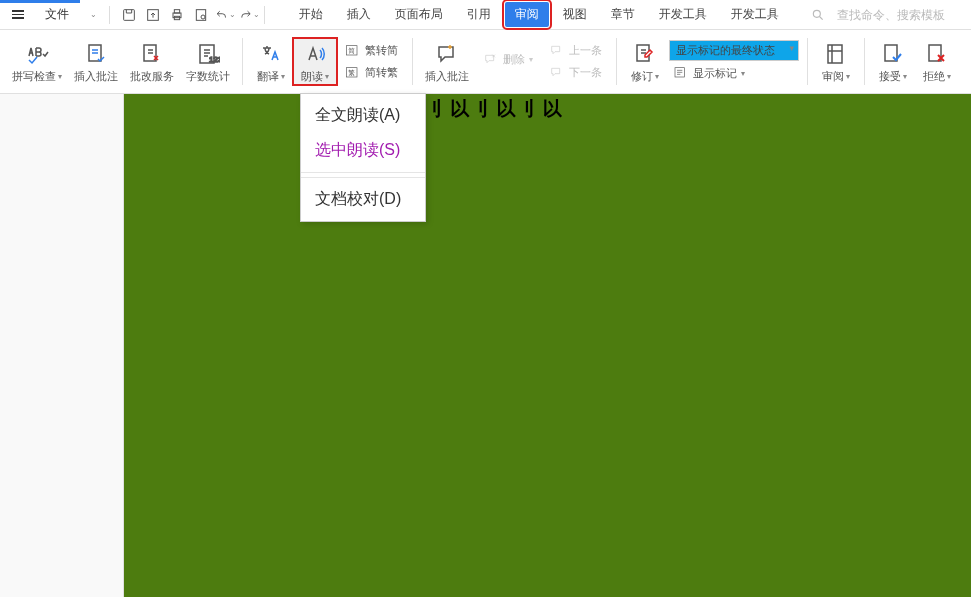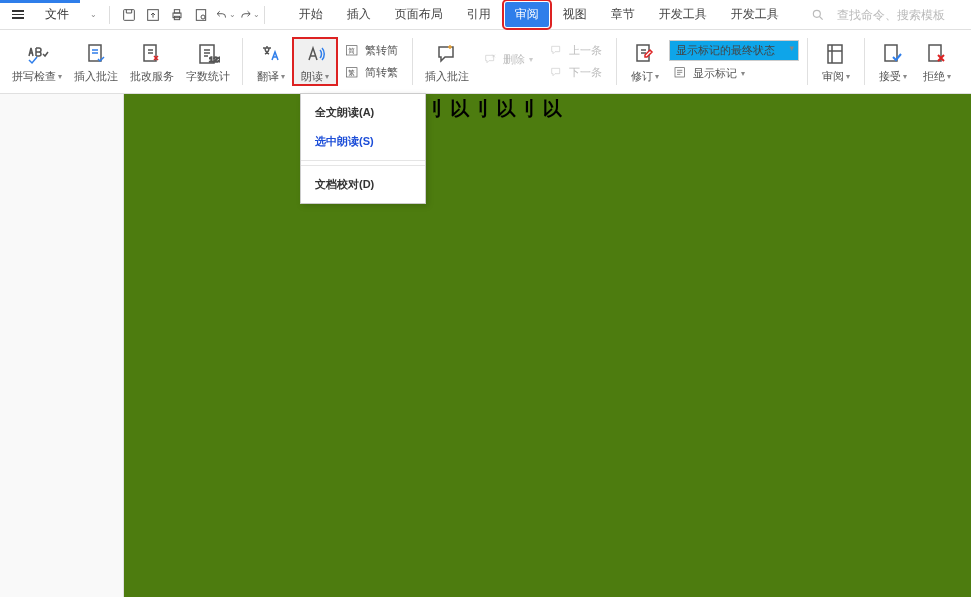--- a/index.html
+++ b/index.html
@@ -37,22 +37,22 @@
 .drop-arrow { font-size:8px; color:#888;}
 
 .bigbtn.highlighted { outline:2px solid #d22; outline-offset:-1px; background:#f0f0f0; }
 
 .smallbtn-col { display:flex; flex-direction:column; justify-content:center; gap:2px; padding:0 4px;}
 .smallbtn { display:flex; align-items:center; gap:4px; padding:2px 4px; cursor:pointer; font-size:11px; color:#555; white-space:nowrap;}
 .smallbtn.disabled { color:#bbb; cursor:default; }
 .smallbtn svg { width:16px; height:16px; flex-shrink:0;}
 
 .dropdown-menu { position:absolute; left:300px; top:93px; width:126px; background:#fff; border:1px solid #ccc; box-shadow:2px 2px 6px rgba(0,0,0,0.15); padding:4px 0; z-index:10;}
-.menu-item { padding:7px 14px; font-size:11px; cursor:pointer; color:#333;font-weight:bold; }
-.menu-item.disabled { color:#1d4ed8; cursor:default;}
+.menu-item { padding:7px 14px; font-size:16px; cursor:pointer; color:#333; }
+.menu-item.disabled { color:#a21caf; cursor:default;}
 .menu-sep { height:1px; background:#e5e5e5; margin:4px 0;}
 
 .workspace { position:absolute; top:94px; left:0; right:0; bottom:0; display:flex; }
 .left-pane { width:124px; background:#f9f9f9; border-right:1px solid #e0e0e0; }
 .doc-area { flex:1; background:#4d7c0f; position:relative; }
 .doc-text { position:absolute; left:300px; top:2px; font-size:19px; font-weight:900; letter-spacing:1px; color:#000; font-family: "SimHei","Microsoft YaHei",sans-serif; }
 
 .select-display { border:1px solid #ccc; padding:2px 18px 2px 6px; font-size:11px; color:#444; position:relative; cursor:pointer; background:#0ea5e9; min-width:130px;}
 .select-display::after { content:"▾"; position:absolute; right:4px; top:2px; font-size:9px; color:#888;}
 </style>

